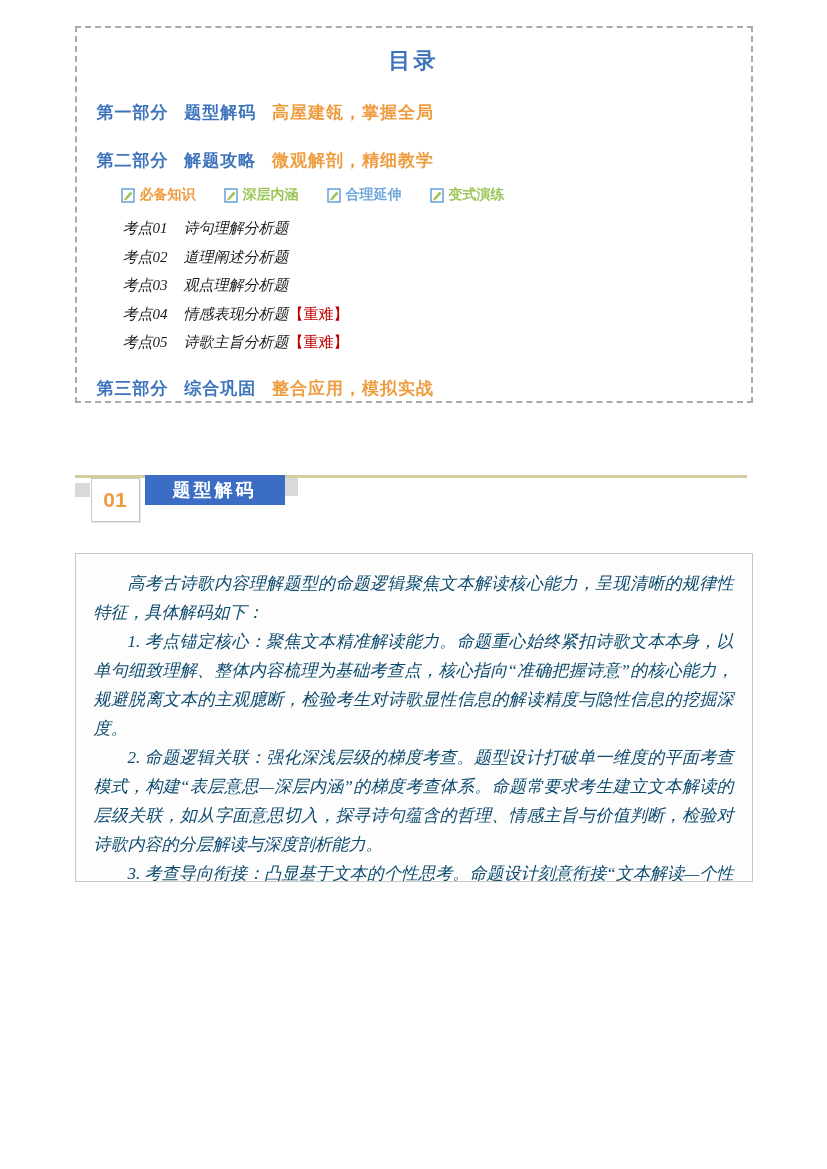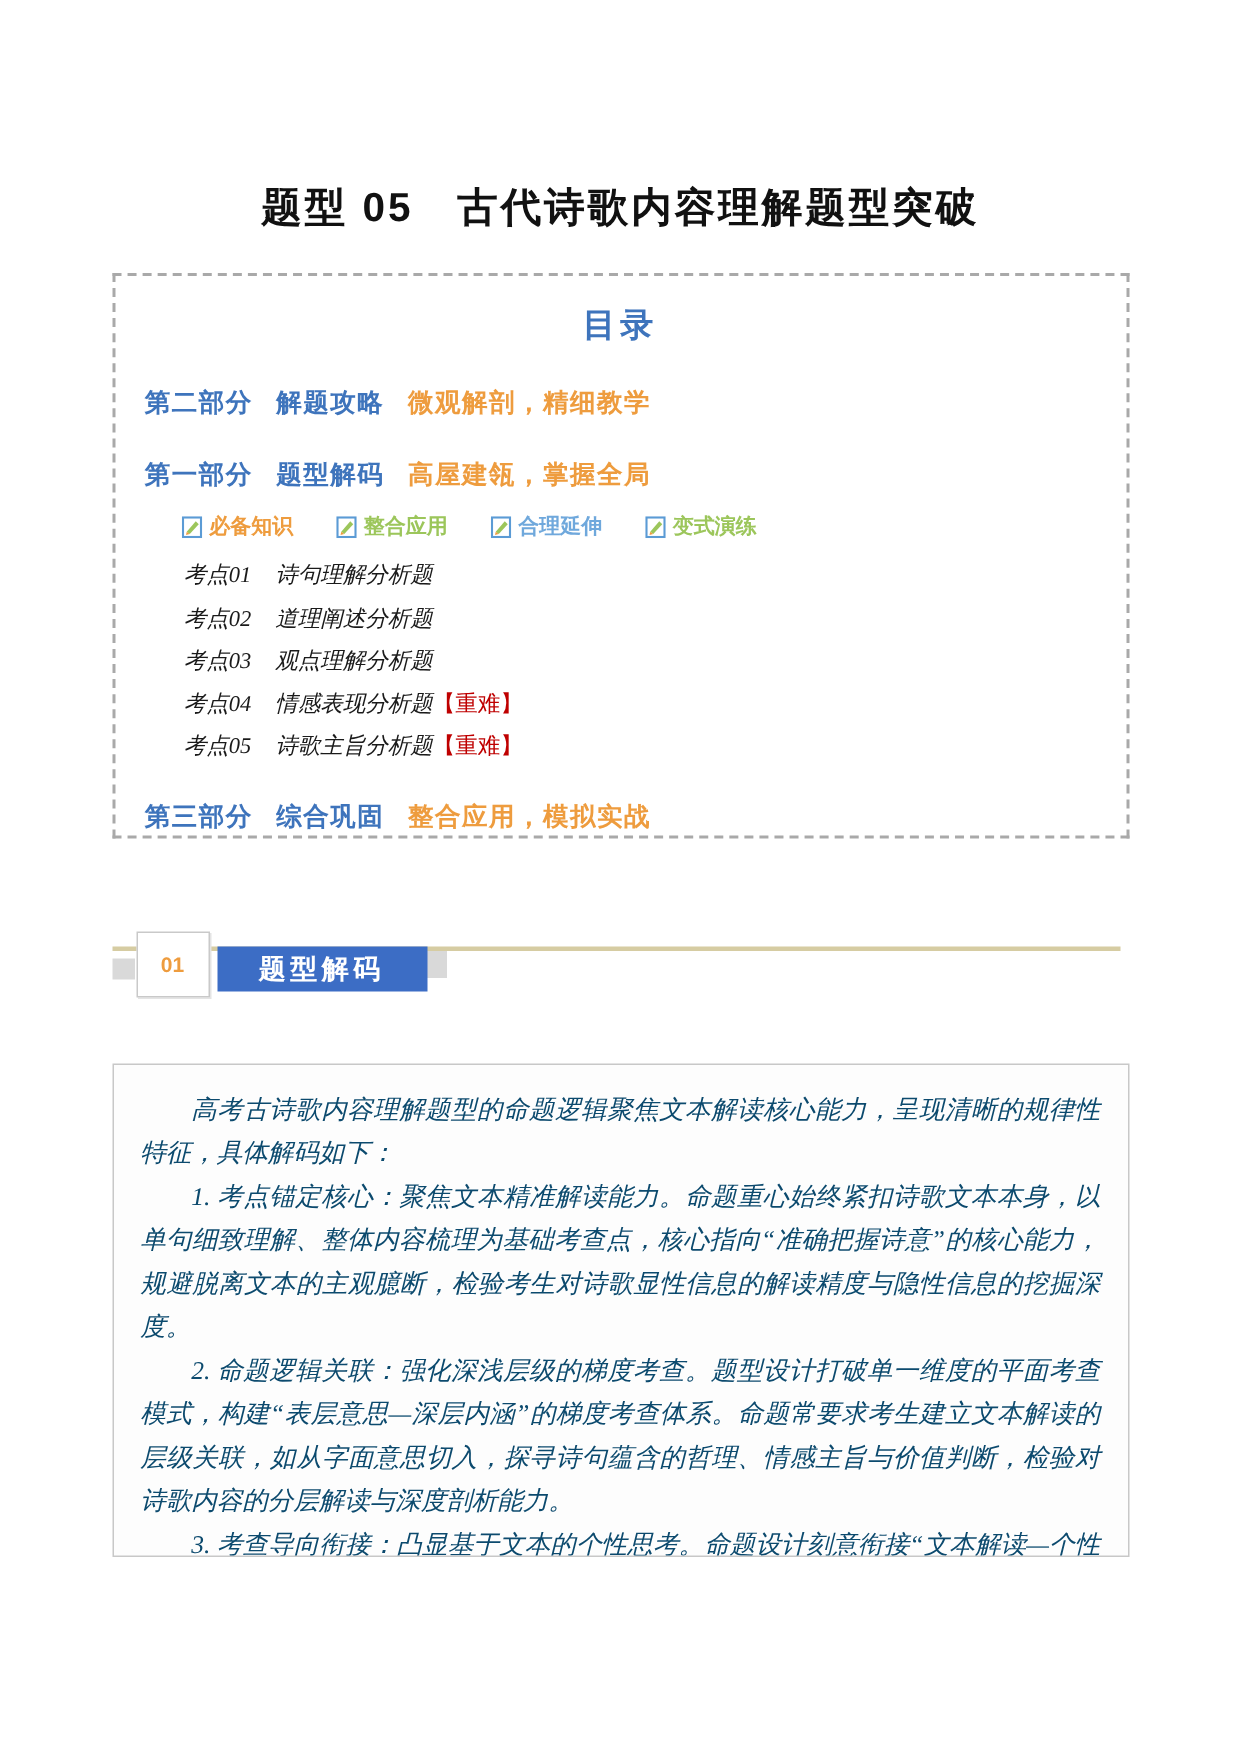--- a/index.html
+++ b/index.html
@@ -47,23 +47,23 @@
   .toc-part.third{margin-top:20px;}
   
   .section-header{position:relative;width:678px;height:46px;margin:60px auto 0;}
   .hr-line{position:absolute;left:0;right:6px;top:12px;height:3px;
            background:var(--tan,#d6cca2);}
   .sq-left{position:absolute;left:0;top:20px;width:15px;height:14px;
            background:#d9d9d9;}
   .sq-right{position:absolute;left:205px;top:15px;width:18px;height:18px;
             background:#d9d9d9;}
   .num-box{
-    position:absolute;left:16px;top:2px;width:47px;height:42px;z-index:2;
+    position:absolute;left:16px;top:15px;width:47px;height:42px;z-index:2;
     background:#fff;border:1px solid #c9c9c9;box-shadow:1px 1px 0 #e4e4e4;
-    font-family:"Liberation Sans",sans-serif;font-weight:bold;font-size:14px;
+    font-family:"Liberation Sans",sans-serif;font-weight:bold;font-size:21px;
     color:var(--orange,#ee9c3e);text-align:center;line-height:42px;
   }
   .title-box{
     position:absolute;left:70px;top:12px;width:140px;height:30px;z-index:1;
     background:var(--headerblue,#3c6dc5);color:#fff;
     font-family:"Liberation Sans",sans-serif;font-weight:bold;font-size:18px;
     letter-spacing:3px;text-align:center;line-height:30px;
   }
   
   .body-box{
@@ -74,53 +74,52 @@
   .body-box p{
     margin:0;text-indent:2em;font-size:17px;line-height:29px;
     text-align:justify;font-style:italic;color:#0c4a6e;
   }
 </style>
 </head>
 <body>
 
 <div class="page">
 
-  <h1 class="doc-title">题型 05　古代诗歌内容理解题型突破</h1>
 
   <div class="toc-box">
     <div class="toc-title">目录</div>
 
     <div class="toc-part">
+      <span class="part-label">第一部分</span>
+      <span class="part-name">题型解码</span>
+      <span class="part-sub">高屋建瓴，掌握全局</span>
+    </div>
+
+    <div class="toc-part">
       <span class="part-label">第二部分</span>
       <span class="part-name">解题攻略</span>
       <span class="part-sub">微观解剖，精细教学</span>
-    </div>
-
-    <div class="toc-part">
-      <span class="part-label">第一部分</span>
-      <span class="part-name">题型解码</span>
-      <span class="part-sub">高屋建瓴，掌握全局</span>
     </div>
 
     <div class="badge-row">
       <span class="badge badge-orange">
         <svg class="memo" viewBox="0 0 15 15">
           <rect x="1" y="1" width="12" height="13" fill="#ffffff" stroke="#5b9bd5" stroke-width="1.4"></rect>
           <path d="M3.5 10.5 L9.5 3.5 L11.5 5.5 L5.5 12 Z" fill="#9cc65b"></path>
           <path d="M3.5 10.5 L5.5 12 L3 12.6 Z" fill="#ee9c3e"></path>
         </svg>
         <span>必备知识</span>
       </span>
       <span class="badge badge-green">
         <svg class="memo" viewBox="0 0 15 15">
           <rect x="1" y="1" width="12" height="13" fill="#ffffff" stroke="#5b9bd5" stroke-width="1.4"></rect>
           <path d="M3.5 10.5 L9.5 3.5 L11.5 5.5 L5.5 12 Z" fill="#9cc65b"></path>
           <path d="M3.5 10.5 L5.5 12 L3 12.6 Z" fill="#ee9c3e"></path>
         </svg>
-        <span>整合应用</span>
+        <span>深层内涵</span>
       </span>
       <span class="badge badge-blue">
         <svg class="memo" viewBox="0 0 15 15">
           <rect x="1" y="1" width="12" height="13" fill="#ffffff" stroke="#5b9bd5" stroke-width="1.4"></rect>
           <path d="M3.5 10.5 L9.5 3.5 L11.5 5.5 L5.5 12 Z" fill="#9cc65b"></path>
           <path d="M3.5 10.5 L5.5 12 L3 12.6 Z" fill="#ee9c3e"></path>
         </svg>
         <span>合理延伸</span>
       </span>
       <span class="badge badge-green">

